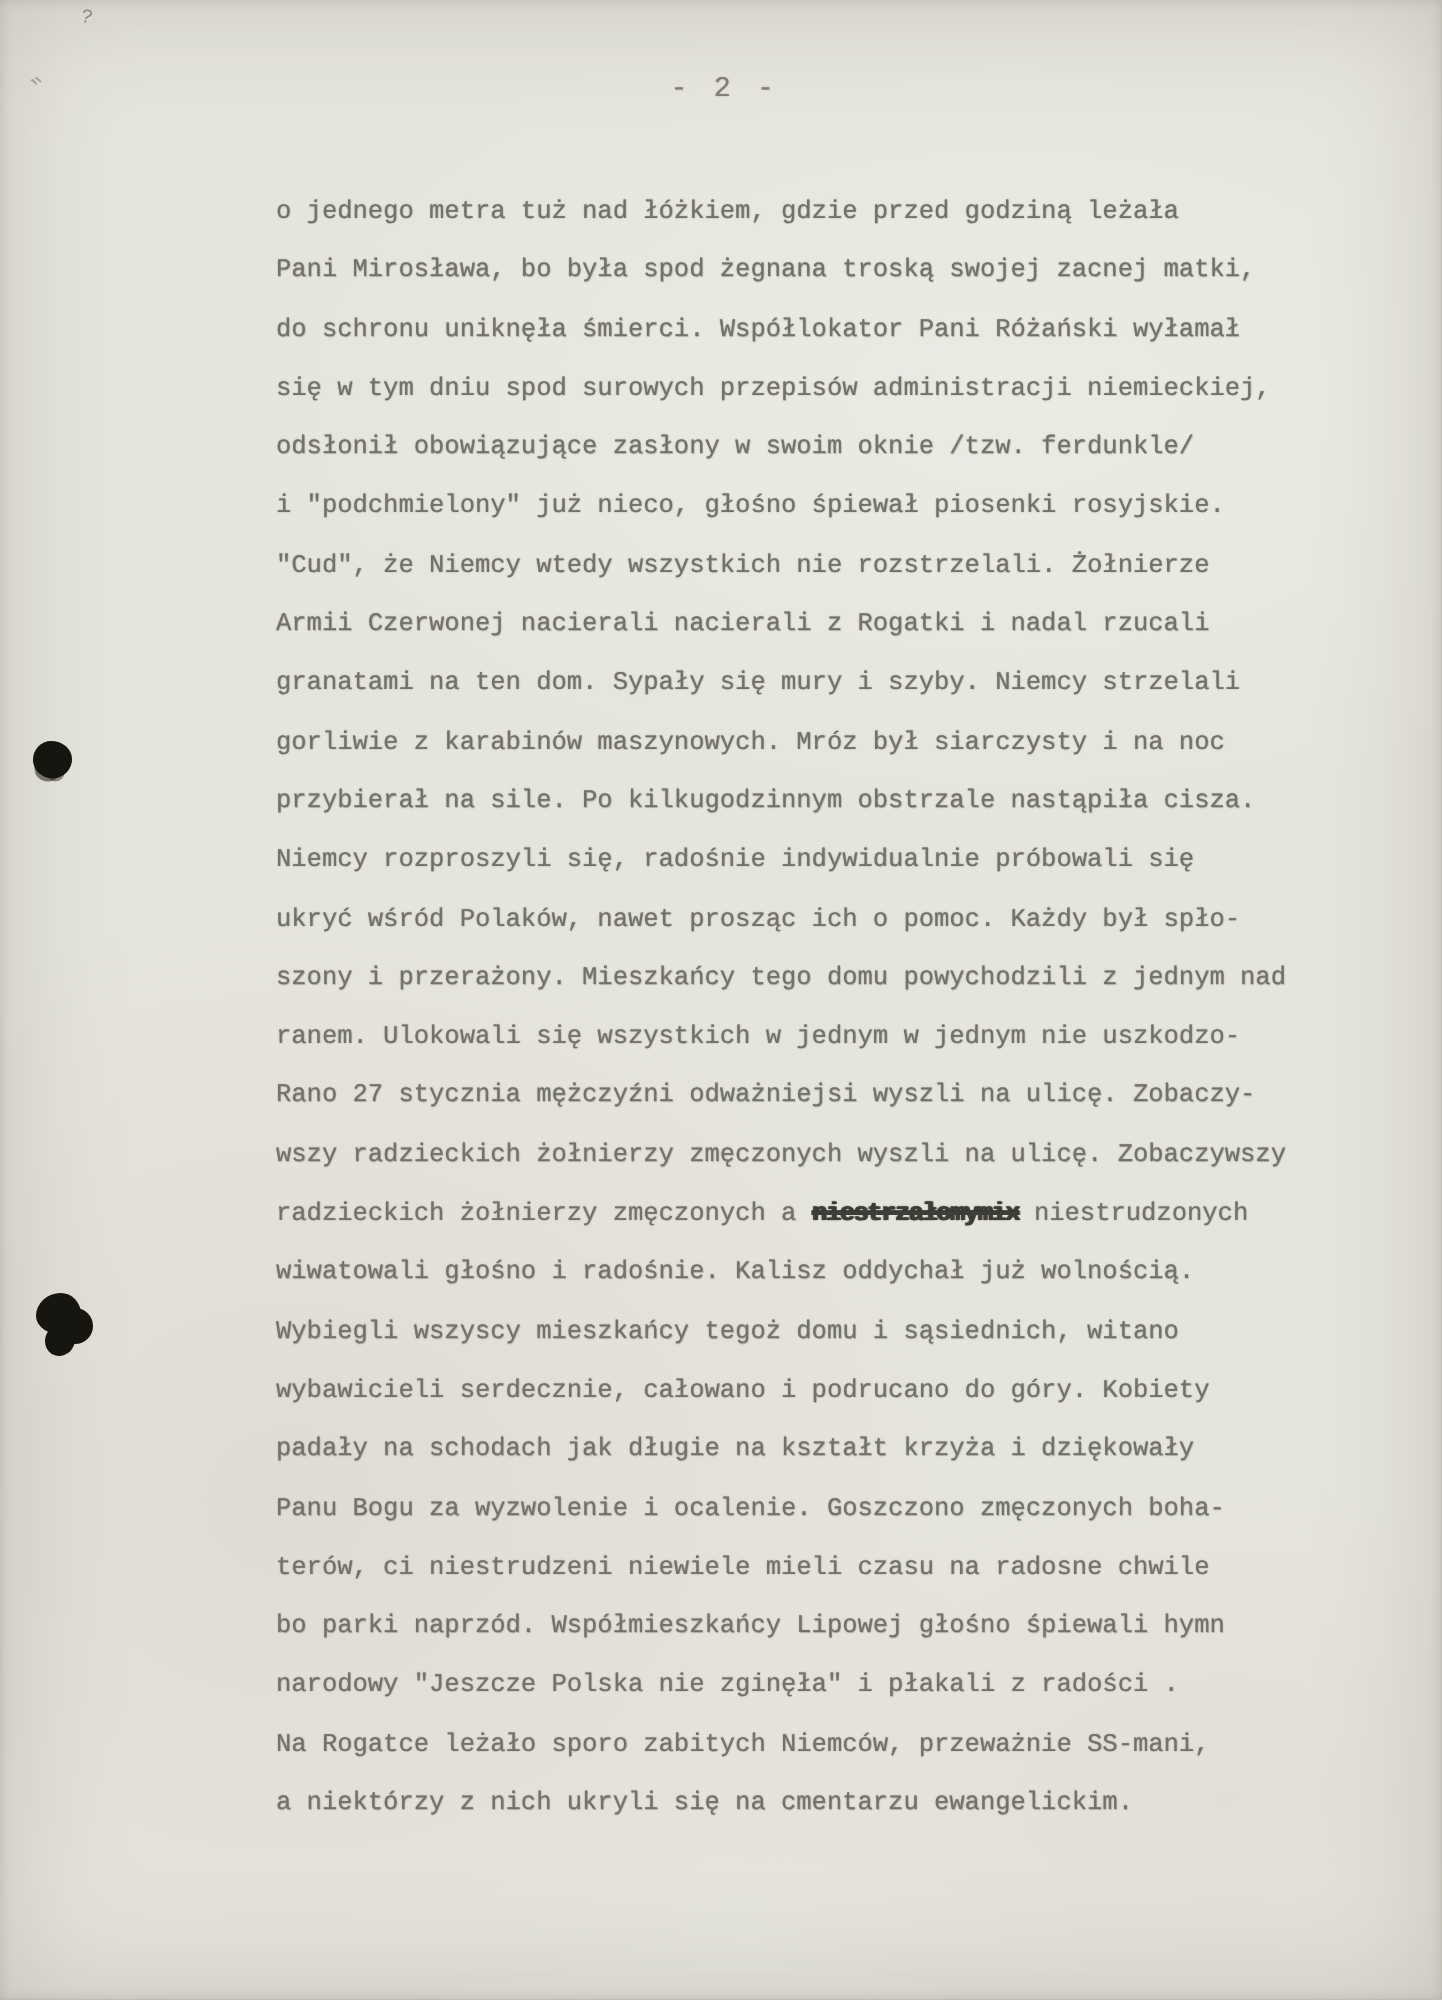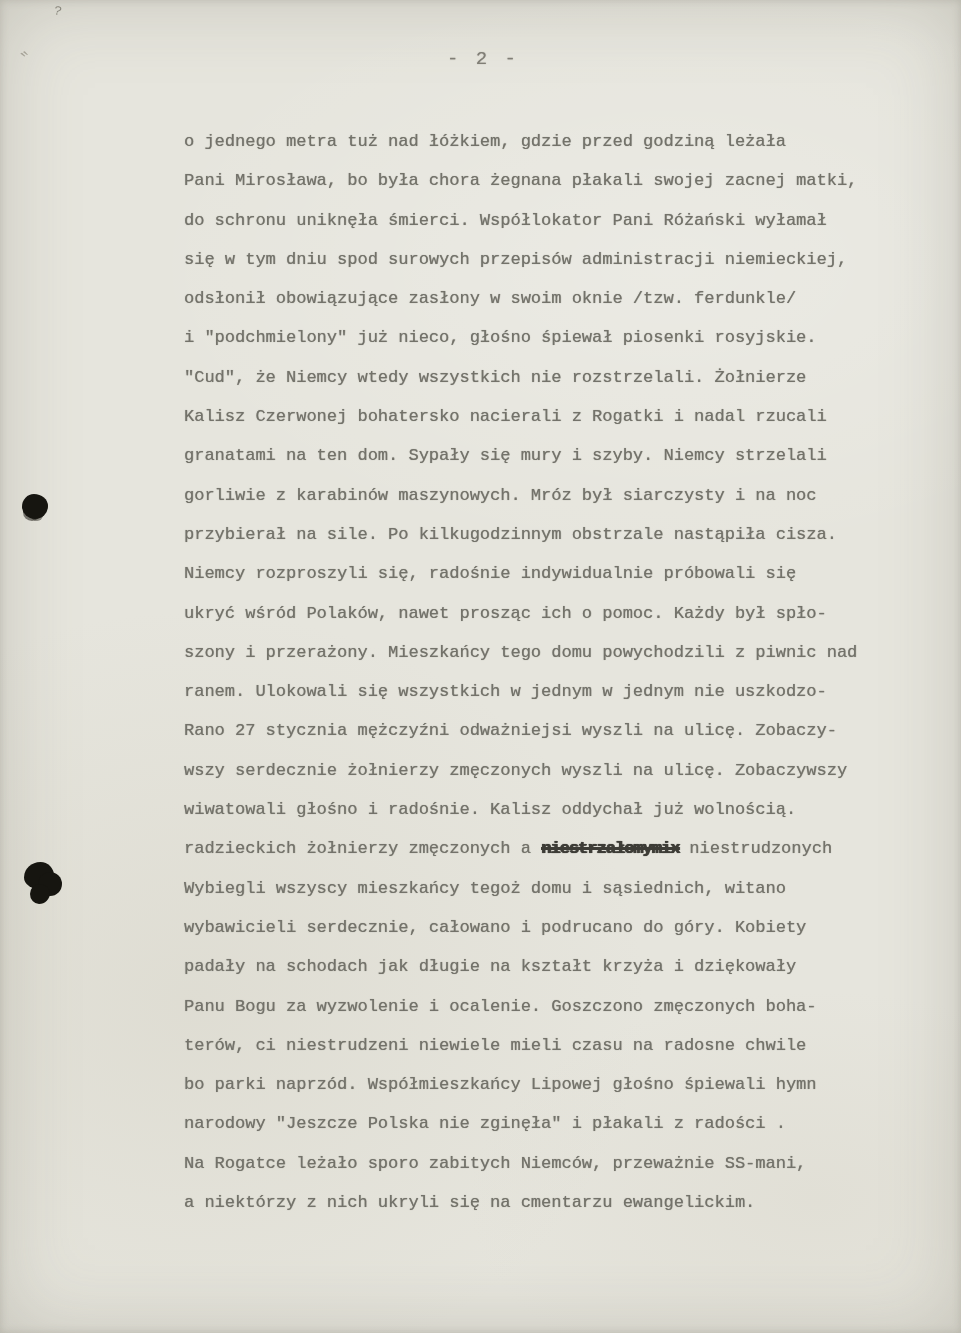--- a/index.html
+++ b/index.html
@@ -93,38 +93,38 @@
 
   <div class="page-number">- 2 -</div>
 
   <div class="ink-blot blot-1"></div>
   <div class="ink-blot blot-2"></div>
   <div class="ink-blot blot-2b"></div>
   <div class="ink-blot blot-2c"></div>
 
   <div class="text-block">
     <div class="line">o jednego metra tuż nad łóżkiem, gdzie przed godziną leżała</div>
-    <div class="line">Pani Mirosława, bo była chora żegnana płakali swojej zacnej matki,</div>
+    <div class="line">Pani Mirosława, bo była spod żegnana troską swojej zacnej matki,</div>
     <div class="line">do schronu uniknęła śmierci. Współlokator Pani Różański wyłamał</div>
     <div class="line">się w tym dniu spod surowych przepisów administracji niemieckiej,</div>
     <div class="line">odsłonił obowiązujące zasłony w swoim oknie /tzw. ferdunkle/</div>
     <div class="line">i "podchmielony" już nieco, głośno śpiewał piosenki rosyjskie.</div>
     <div class="line">"Cud", że Niemcy wtedy wszystkich nie rozstrzelali. Żołnierze</div>
-    <div class="line">Kalisz Czerwonej bohatersko nacierali z Rogatki i nadal rzucali</div>
+    <div class="line">Armii Czerwonej nacierali nacierali z Rogatki i nadal rzucali</div>
     <div class="line">granatami na ten dom. Sypały się mury i szyby. Niemcy strzelali</div>
     <div class="line">gorliwie z karabinów maszynowych. Mróz był siarczysty i na noc</div>
     <div class="line">przybierał na sile. Po kilkugodzinnym obstrzale nastąpiła cisza.</div>
     <div class="line">Niemcy rozproszyli się, radośnie indywidualnie próbowali się</div>
     <div class="line">ukryć wśród Polaków, nawet prosząc ich o pomoc. Każdy był spło-</div>
-    <div class="line">szony i przerażony. Mieszkańcy tego domu powychodzili z piwnic nad</div>
+    <div class="line">szony i przerażony. Mieszkańcy tego domu powychodzili z jednym nad</div>
     <div class="line">ranem. Ulokowali się wszystkich w jednym w jednym nie uszkodzo-</div>
     <div class="line">Rano 27 stycznia mężczyźni odważniejsi wyszli na ulicę. Zobaczy-</div>
-    <div class="line">wszy serdecznie żołnierzy zmęczonych wyszli na ulicę. Zobaczywszy</div>
+    <div class="line">wszy radzieckich żołnierzy zmęczonych wyszli na ulicę. Zobaczywszy</div>
+    <div class="line"><span>radzieckich żołnierzy zmęczonych a </span><span class="struck-word">niestrzałomymix</span><span> niestrudzonych</span></div>
     <div class="line">wiwatowali głośno i radośnie. Kalisz oddychał już wolnością.</div>
-    <div class="line"><span>radzieckich żołnierzy zmęczonych a </span><span class="struck-word">niestrzałomymix</span><span> niestrudzonych</span></div>
     <div class="line">Wybiegli wszyscy mieszkańcy tegoż domu i sąsiednich, witano</div>
     <div class="line">wybawicieli serdecznie, całowano i podrucano do góry. Kobiety</div>
     <div class="line">padały na schodach jak długie na kształt krzyża i dziękowały</div>
     <div class="line">Panu Bogu za wyzwolenie i ocalenie. Goszczono zmęczonych boha-</div>
     <div class="line">terów, ci niestrudzeni niewiele mieli czasu na radosne chwile</div>
     <div class="line">bo parki naprzód. Współmieszkańcy Lipowej głośno śpiewali hymn</div>
     <div class="line">narodowy "Jeszcze Polska nie zginęła" i płakali z radości .</div>
     <div class="line">Na Rogatce leżało sporo zabitych Niemców, przeważnie SS-mani,</div>
     <div class="line">a niektórzy z nich ukryli się na cmentarzu ewangelickim.</div>
   </div>

